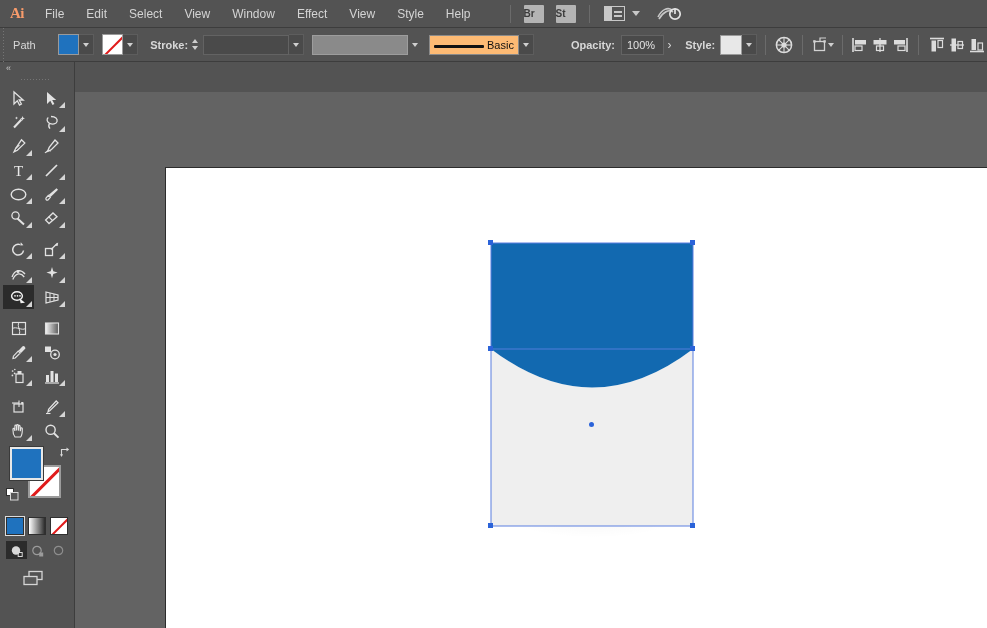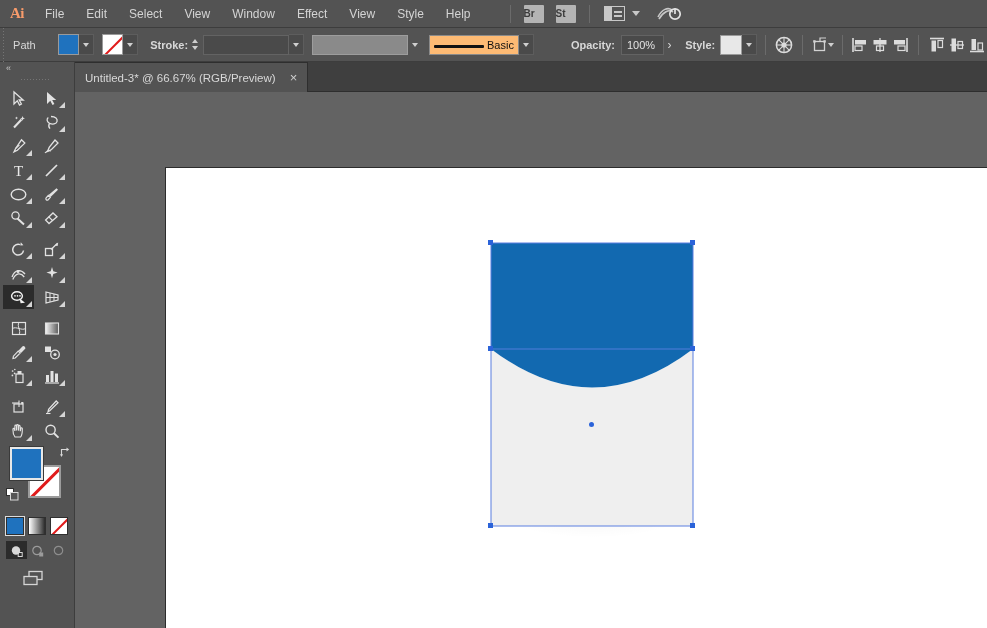--- a/index.html
+++ b/index.html
@@ -425,26 +425,20 @@
     </div>
     <div class="icon-btn">
       <svg width="20" height="18" viewBox="0 0 20 18">
         <line x1="3" y1="15.5" x2="17" y2="15.5" stroke="#dcdcdc" stroke-width="1.6"></line>
         <rect x="4.5" y="3" width="4.5" height="11" fill="#dcdcdc"></rect>
         <rect x="11" y="7" width="4.5" height="7" fill="none" stroke="#dcdcdc" stroke-width="1.2"></rect>
       </svg>
     </div>
   </div>
 
-  <div class="tabbar">
-    <div class="doc-tab">
-      <span>Untitled-3* @ 66.67% (RGB/Preview)</span>
-      <span class="tab-close">×</span>
-    </div>
-  </div>
 
   <div class="toolbar">
     <div class="tb-header">
       <div class="tb-collapse">«</div>
     </div>
     <div class="tb-grip"></div>
 
     <div class="tool-grid">
 
       <div class="tool">

